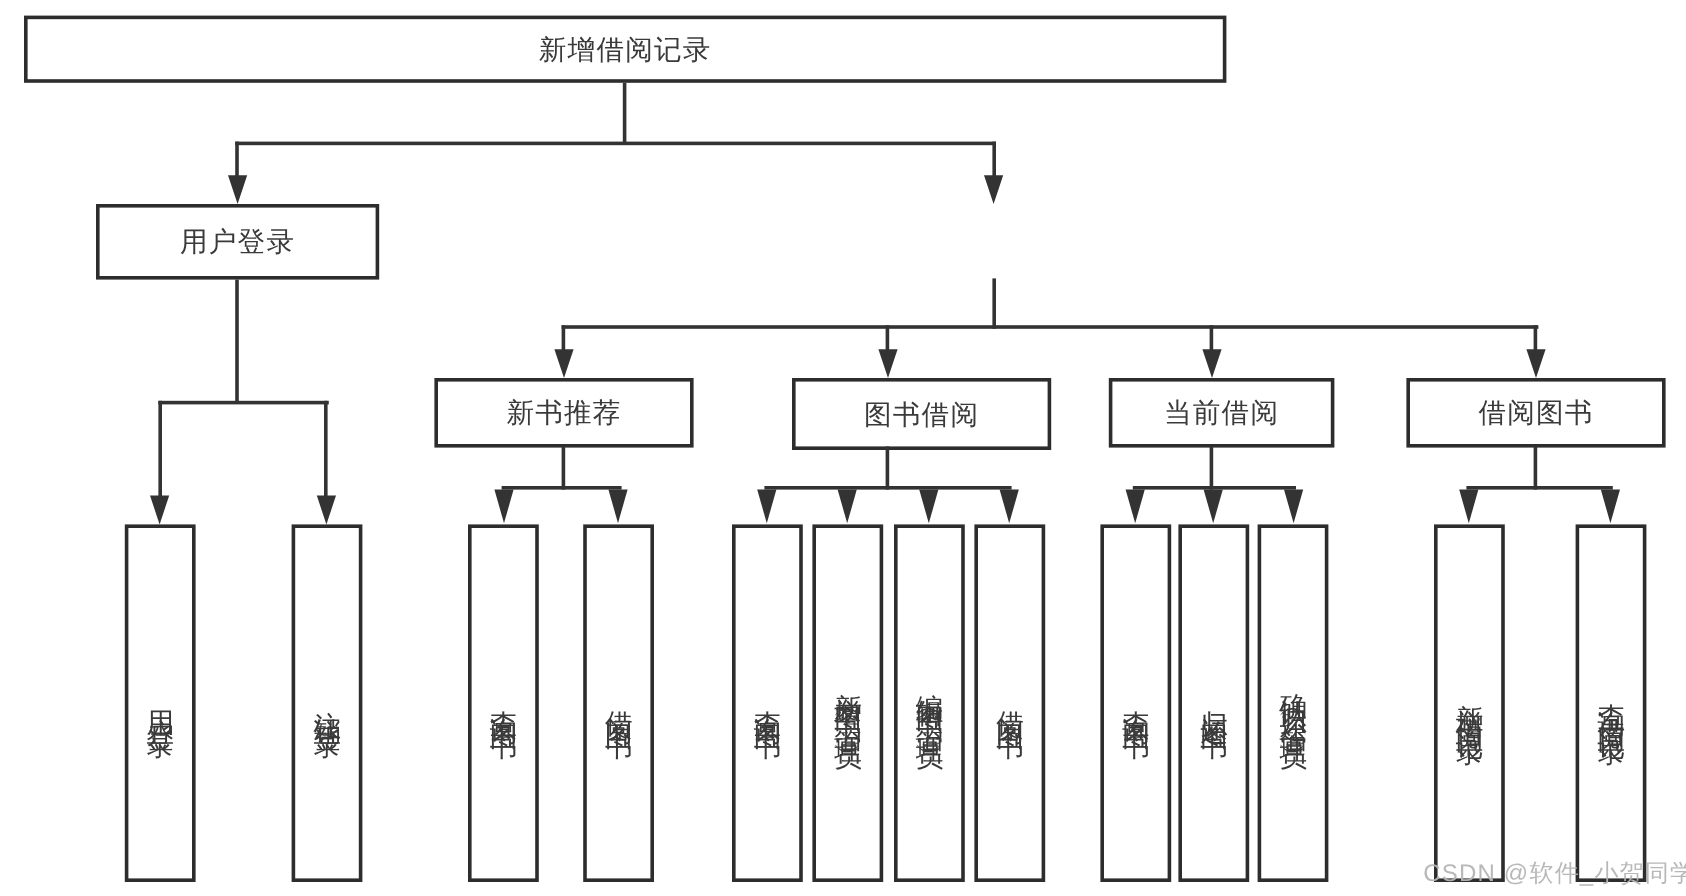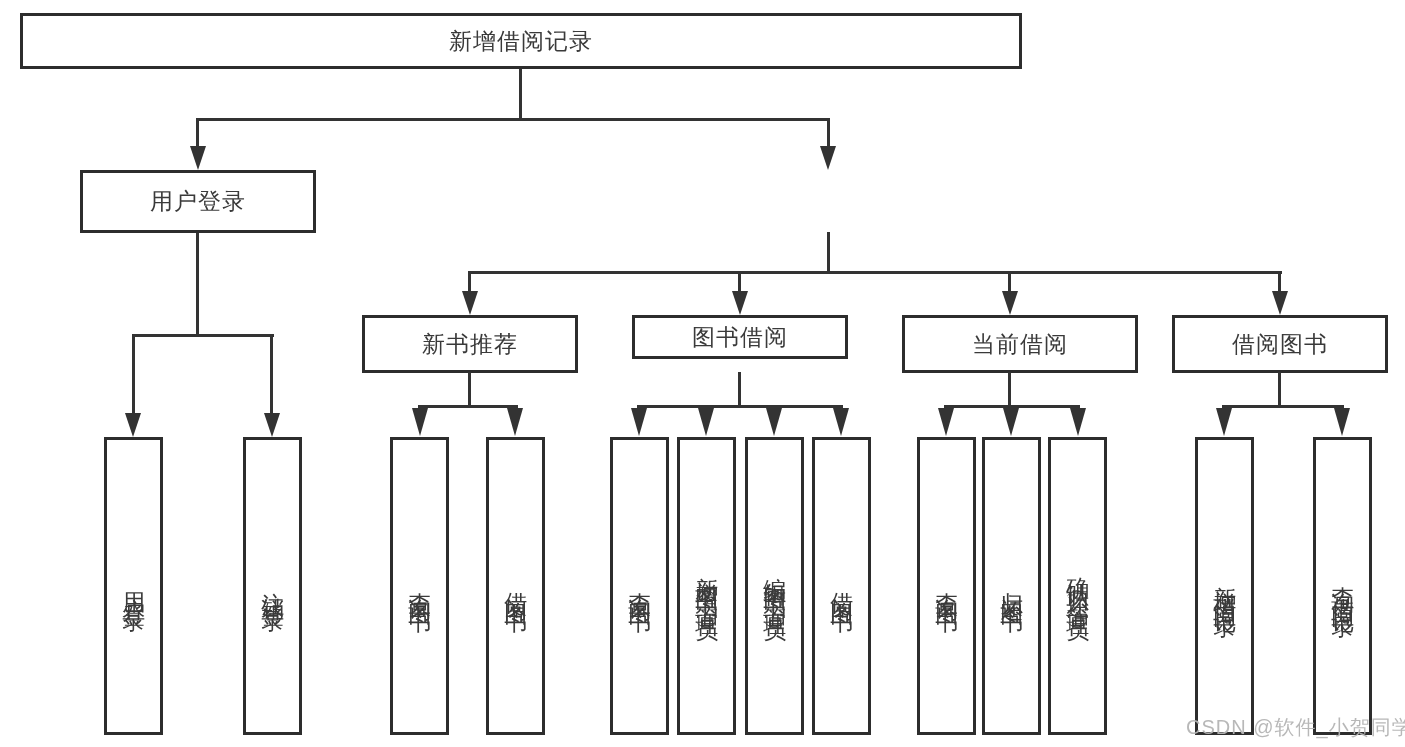--- a/index.html
+++ b/index.html
@@ -35,23 +35,23 @@
 
 <div id="canvas">
 
   <div class="box" style="left:20px;top:13px;width:1002px;height:56px">新增借阅记录</div>
 
   <div class="box" style="left:80px;top:170px;width:236px;height:63px">用户登录</div>
 
 
   <div class="box" style="left:362px;top:315px;width:216px;height:58px">新书推荐</div>
 
-  <div class="box" style="left:632px;top:315px;width:216px;height:44px">图书借阅</div>
+  <div class="box" style="left:660px;top:315px;width:216px;height:60px">图书借阅</div>
 
-  <div class="box" style="left:902px;top:315px;width:236px;height:58px">当前借阅</div>
+  <div class="box" style="left:924px;top:315px;width:188px;height:58px">当前借阅</div>
 
   <div class="box" style="left:1172px;top:315px;width:216px;height:58px">借阅图书</div>
 
   <div class="box leaf" style="left:104px">用户登录</div>
   <div class="box leaf" style="left:243px">注销登录</div>
 
   <div class="box leaf" style="left:390px">查询图书</div>
   <div class="box leaf" style="left:486px">借阅图书</div>
 
   <div class="box leaf" style="left:610px">查询图书</div>

